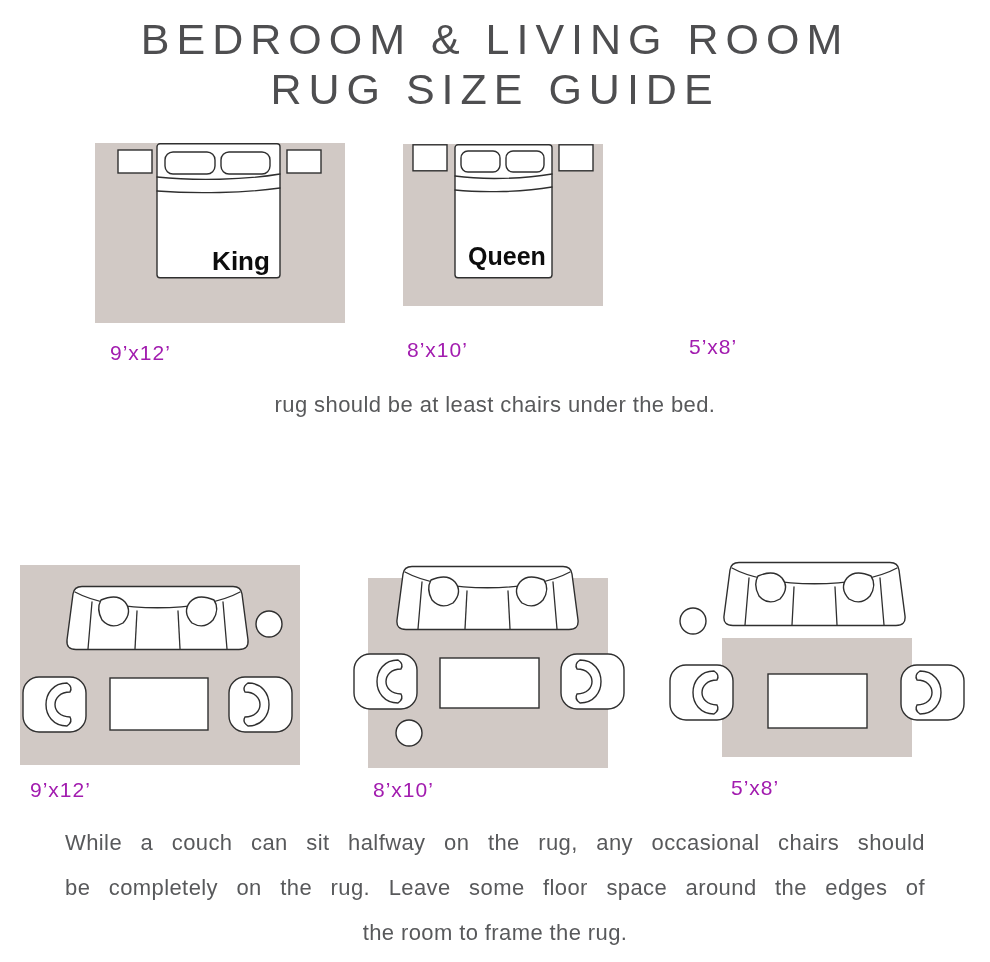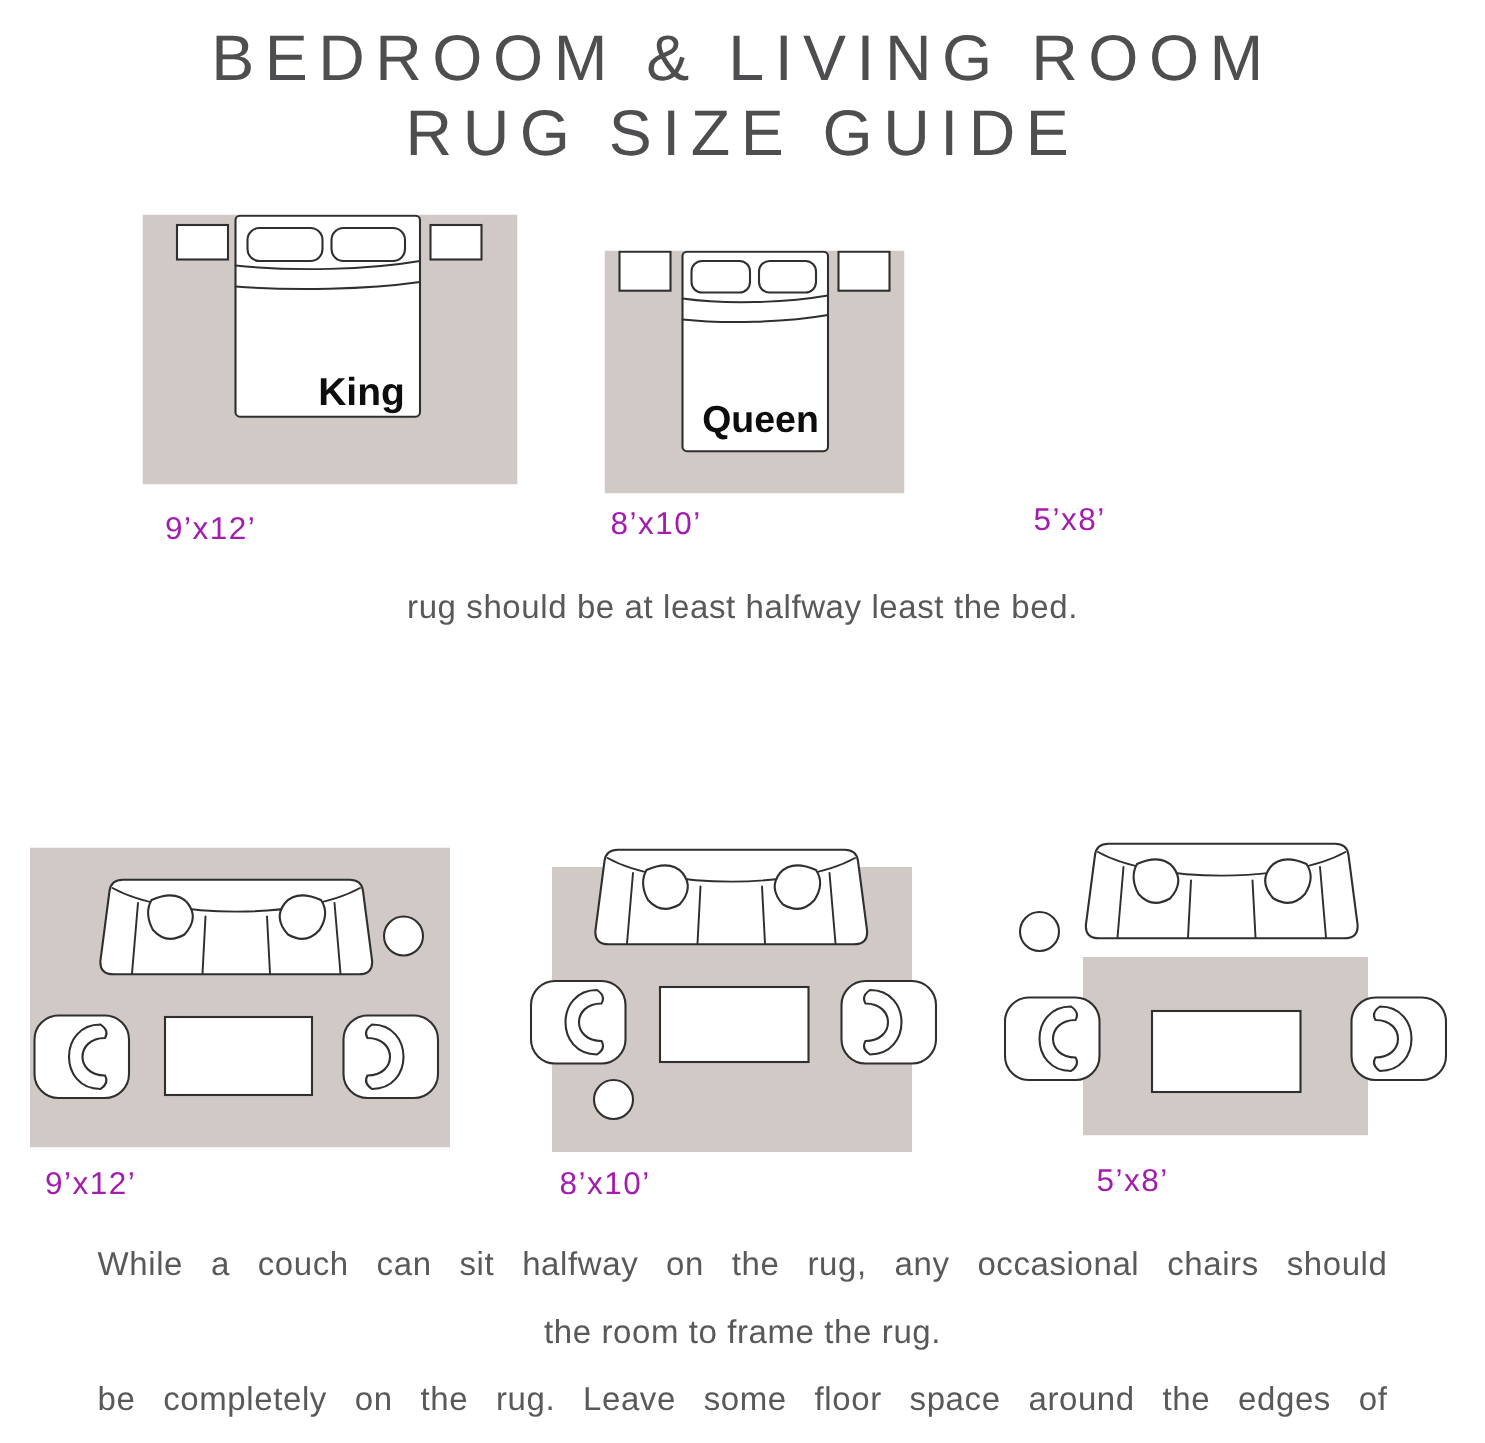--- a/index.html
+++ b/index.html
@@ -36,39 +36,39 @@
       <rect class="furn" x="62" y="0.8" width="123" height="134" rx="3"></rect>
       <rect class="furn" x="70" y="9" width="50" height="22" rx="8"></rect>
       <rect class="furn" x="126" y="9" width="49" height="22" rx="8"></rect>
       <path class="sketch" d="M62,34 C100,38 150,37 185,31"></path>
       <path class="sketch" d="M62,48 C100,51 150,50 185,45"></path>
       <text class="bed-label" x="146" y="127" font-size="26" text-anchor="middle">King</text>
     </svg>
   </div>
   <div class="size-label" style="left:110px;top:341px;">9’x12’</div>
 
-  <div class="diagram" style="left:403px;top:167px;">
+  <div class="diagram" style="left:403px;top:144px;">
     <svg width="200" height="162" viewBox="0 0 200 162">
       <rect x="0" y="0" width="200" height="162" fill="#d1c9c5"></rect>
       <rect class="furn" x="10" y="0.8" width="34" height="26"></rect>
       <rect class="furn" x="156" y="0.8" width="34" height="26"></rect>
       <rect class="furn" x="52" y="0.8" width="97" height="133" rx="3"></rect>
       <rect class="furn" x="58" y="7" width="39" height="21" rx="7"></rect>
       <rect class="furn" x="103" y="7" width="38" height="21" rx="7"></rect>
       <path class="sketch" d="M52,32 C80,36 120,35 149,30"></path>
       <path class="sketch" d="M52,46 C80,49 120,48 149,43"></path>
       <text class="bed-label" x="104" y="121" font-size="25" text-anchor="middle">Queen</text>
     </svg>
   </div>
   <div class="size-label" style="left:407px;top:338px;">8’x10’</div>
 
   <div class="size-label" style="left:689px;top:335px;">5’x8’</div>
 
   <div class="tip" style="top:393px;left:140px;width:710px;">
-    <div class="ln center">rug should be at least halfway least the bed.</div>
+    <div class="ln center">rug should be at least chairs under the bed.</div>
   </div>
 
   <div class="diagram" style="left:20px;top:565px;">
     <svg width="280" height="200" viewBox="0 0 280 200">
       <rect x="0" y="0" width="280" height="200" fill="#d1c9c5"></rect>
       <g transform="translate(45,20)">
         <path class="furn" d="M17,1.5 L168,1.5 Q176,1.5 177,9 L183,55 Q184,64.5 174,64.5 L11,64.5 Q1,64.5 2,55 L8,9 Q9,1.5 17,1.5 Z"></path>
         <path class="sketch" d="M10,7 C48,28 137,28 175,7"></path>
         <path class="sketch" d="M27,17 L23,64"></path>
           <path class="sketch" d="M158,17 L162,64"></path>
@@ -140,17 +140,17 @@
       <g transform="translate(296,104) scale(-1,1)">
         <rect class="furn" x="1" y="1" width="63" height="55" rx="16"></rect>
         <path class="furn" d="M45,7 C17,7 17,50 45,50 Q51,46 48,41 C28,41 28,16 48,16 Q51,11 45,7 Z"></path>
       </g>
     </svg>
   </div>
   <div class="size-label" style="left:731px;top:776px;">5’x8’</div>
 
   <div class="tip" style="top:831px;left:65px;width:860px;">
     <div class="ln just">While a couch can sit halfway on the rug, any occasional chairs should</div>
+    <div class="ln just">be completely on the rug. Leave some floor space around the edges of</div>
     <div class="ln center">the room to frame the rug.</div>
-    <div class="ln just">be completely on the rug. Leave some floor space around the edges of</div>
   </div>
 
 </div>
 
 </body></html>

